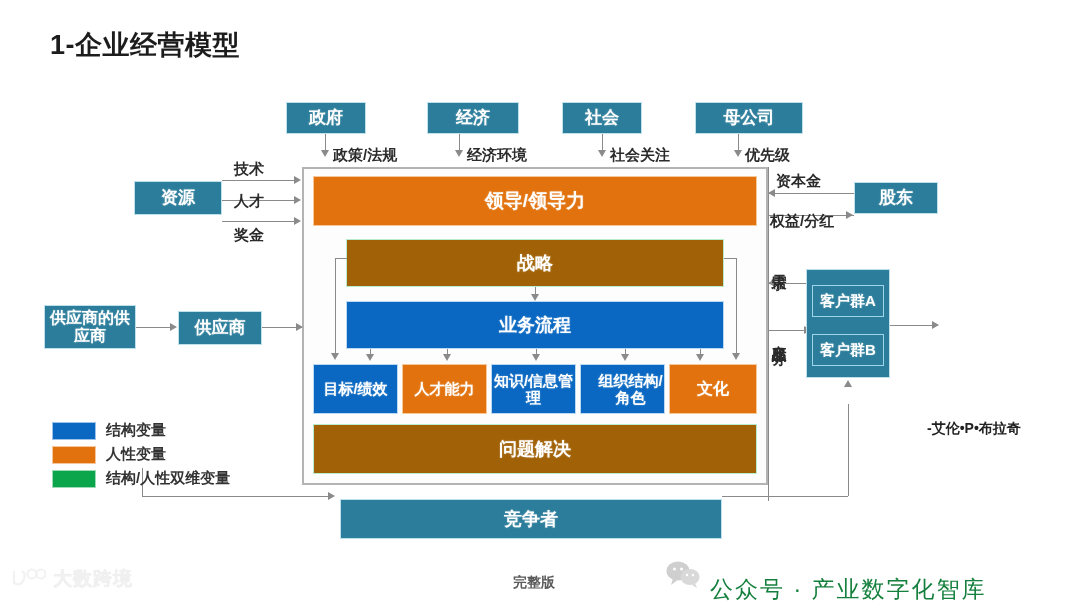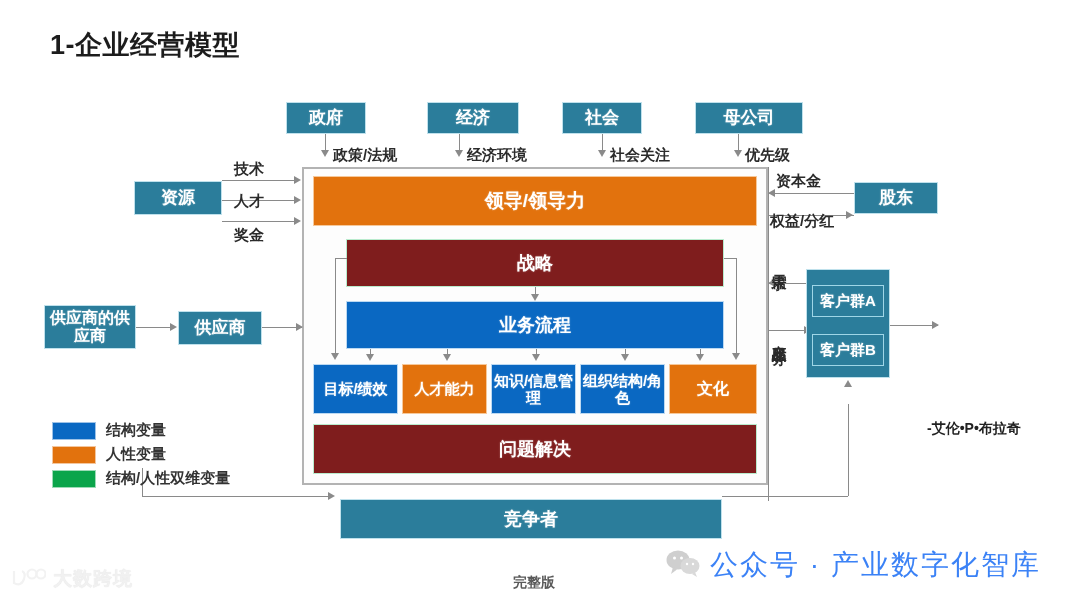--- a/index.html
+++ b/index.html
@@ -24,21 +24,21 @@
     display:flex;align-items:center;justify-content:center;
     text-align:center;
     color:#ffffff;font-weight:bold;
     line-height:1.15;
     box-sizing:border-box;
     text-shadow:0 0 2px rgba(255,255,255,.35);
   }
   .teal{background:#2b7d9b;border:1px solid #bfe1ec;}
   .orange{background:#e2720d;border:1px solid #f6c89a;}
   .blue{background:#0a68c2;border:1px solid #bcd9f2;}
-  .green{background:#7f1d1d;border:1px solid #b9ebcd;}
+  .green{background:#a16207;border:1px solid #b9ebcd;}
 
   
   .main-frame{
     position:absolute;
     border:2px solid #b3b3b3;
     background:#fdfdfd;
     box-sizing:border-box;
   }
 
   
@@ -77,21 +77,21 @@
     position:absolute;left:0;top:574px;width:1080px;text-align:center;
     font-size:14px;color:#5a5a5a;font-weight:bold;
   }
   .caption-bottom span{position:relative;left:-6px;}
 
   
   .wx-footer{
     position:absolute;left:666px;top:546px;
     display:flex;align-items:center;
   }
-  .wx-text{font-size:28px;color:#3b82f6;letter-spacing:2px;white-space:nowrap;}
+  .wx-text{font-size:23px;color:#15803d;letter-spacing:2px;white-space:nowrap;margin-top:28px;}
   .wx-icon{margin-right:10px;display:inline-block;}
 
   .watermark{
     position:absolute;left:12px;top:566px;
     display:flex;align-items:center;opacity:.85;
   }
   .wm-text{font-size:19px;color:#efefef;font-weight:bold;letter-spacing:1px;
            text-shadow:0 0 1px #dcdcdc;}
   .wm-icon{margin-right:7px;}
 
@@ -198,21 +198,21 @@
   <div class="ln lnv" style="left:536px;top:349px;height:10px;"></div>
   <div class="arw arw-d" style="left:532px;top:354px;"></div>
   <div class="ln lnv" style="left:625px;top:349px;height:10px;"></div>
   <div class="arw arw-d" style="left:621px;top:354px;"></div>
   <div class="ln lnv" style="left:700px;top:349px;height:10px;"></div>
   <div class="arw arw-d" style="left:696px;top:354px;"></div>
 
   <div class="box blue sub-cell" style="left:313px;top:364px;width:85px;height:50px;">目标/绩效</div>
   <div class="box orange sub-cell" style="left:402px;top:364px;width:85px;height:50px;">人才能力</div>
   <div class="box blue sub-cell" style="left:491px;top:364px;width:85px;height:50px;">知识/信息管理</div>
-  <div class="box blue sub-cell" style="left:580px;top:364px;width:85px;height:50px;">组织结构/角色</div>
+  <div class="box blue sub-cell" style="left:580px;top:364px;width:85px;height:50px;padding-left:16px;">组织结构/角色</div>
   <div class="box orange sub-cell" style="left:669px;top:364px;width:88px;height:50px;font-size:16px;">文化</div>
 
   <div class="box green" style="left:313px;top:424px;width:444px;height:50px;font-size:18px;">问题解决</div>
 
   <div class="ln lnv" style="left:142px;top:468px;height:28px;"></div>
   <div class="ln lnh" style="left:142px;top:496px;width:190px;"></div>
   <div class="arw arw-r" style="left:328px;top:492px;"></div>
   <div class="box teal" style="left:340px;top:499px;width:382px;height:40px;font-size:18px;">竞争者</div>
 
   <div class="legend">

